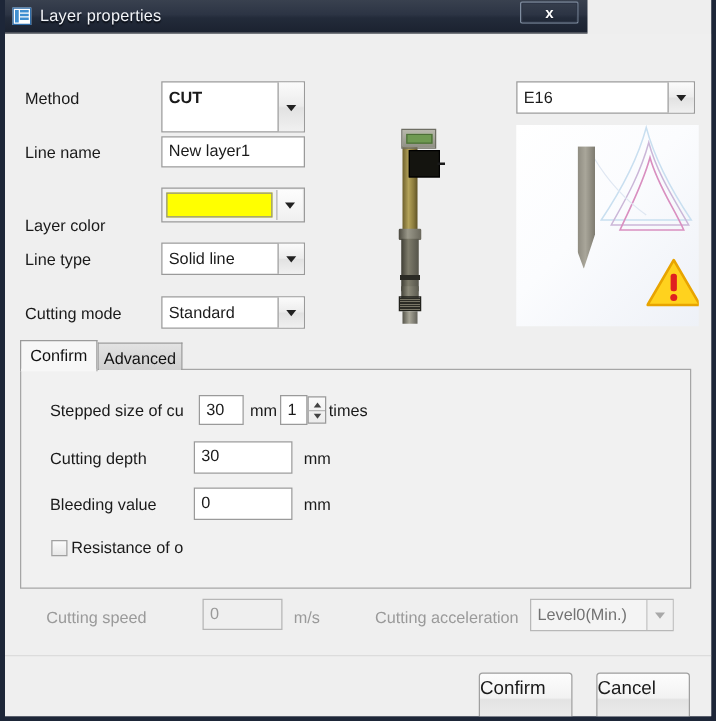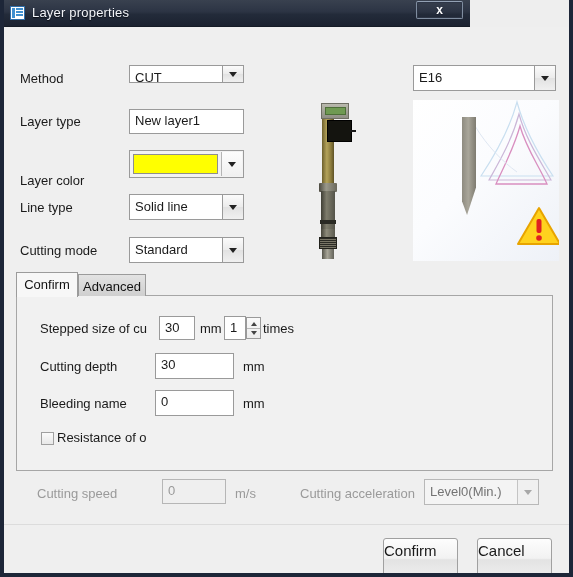--- a/index.html
+++ b/index.html
@@ -416,32 +416,32 @@
     <div class="title-text">Layer properties</div>
     <div class="close-btn">
       <div class="x">x</div>
     </div>
   </div>
 
   <div class="client">
 
     <div class="lbl" style="left:20px; top:44px;">Method</div>
 
-    <div class="combo" style="left:129px; top:38px; width:115px; height:18px;">
+    <div class="combo" style="left:129px; top:38px; width:115px; height:41px;font-weight:bold;">
       <div class="cval">CUT</div>
       <div class="carrow"></div>
     </div>
 
 
     <div class="combo" style="left:413px; top:38px; width:143px; height:26px;">
       <div class="cval">E16</div>
       <div class="carrow"></div>
     </div>
 
-    <div class="lbl" style="left:20px; top:87px;">Layer type</div>
+    <div class="lbl" style="left:20px; top:87px;">Line name</div>
     <div class="tbox" style="left:129px; top:82px; width:115px; height:25px;">New layer1</div>
 
     <div class="lbl" style="left:20px; top:146px;">Layer color</div>
     <div class="colorcombo" style="left:129px; top:123px; width:115px; height:28px;">
       <div class="swatch" id="color-swatch" style="background: rgb(255, 255, 0);"></div>
       <div class="carrow"></div>
     </div>
 
     <div class="lbl" style="left:20px; top:173px;">Line type</div>
     <div class="combo" style="left:129px; top:167px; width:115px; height:26px;">
@@ -498,21 +498,21 @@
     <div class="spin" style="left:246px; top:290px; z-index:6;">
       <div class="up"></div>
       <div class="dn"></div>
     </div>
     <div class="lbl" style="left:263px; top:294px; z-index:6;">times</div>
 
     <div class="lbl" style="left:40px; top:332px; z-index:5;">Cutting depth</div>
     <div class="tbox" style="left:155px; top:326px; width:79px; height:26px; z-index:6;">30</div>
     <div class="lbl" style="left:243px; top:332px; z-index:6;">mm</div>
 
-    <div class="lbl" style="left:40px; top:369px; z-index:5;">Bleeding name</div>
+    <div class="lbl" style="left:40px; top:369px; z-index:5;">Bleeding value</div>
     <div class="tbox" style="left:155px; top:363px; width:79px; height:26px; z-index:6;">0</div>
     <div class="lbl" style="left:243px; top:369px; z-index:6;">mm</div>
 
     <div class="cbox" style="left:41px; top:405px; z-index:6;"></div>
     <div class="lbl" style="left:57px; top:403px; z-index:6;">Resistance of o</div>
 
     <div class="lbl dim" style="left:37px; top:459px;">Cutting speed</div>
     <div class="tbox dim" style="left:162px; top:452px; width:64px; height:25px;">0</div>
     <div class="lbl dim" style="left:235px; top:459px;">m/s</div>
 

